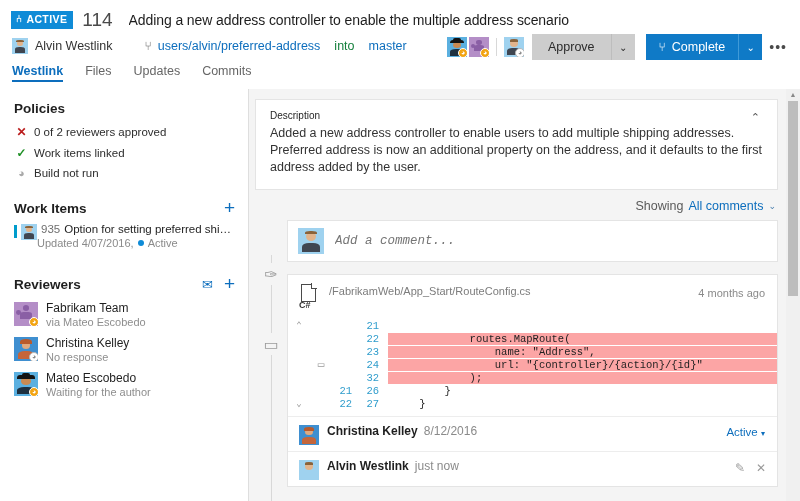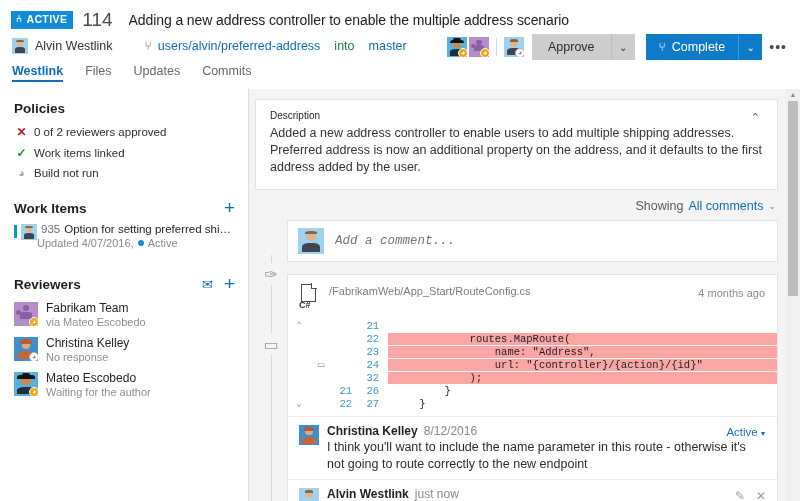--- a/index.html
+++ b/index.html
@@ -533,21 +533,20 @@
               <span class="av sz20 av-christina">
                 <span class="av-bg"></span>
                   <span class="av-head"></span>
                   <span class="av-body"></span>
               </span>
               <div class="cmt-col">
                 <div class="cmt-meta">
                   <span class="cmt-author">Christina Kelley</span>
                   <span class="cmt-time">8/12/2016</span>
                 </div>
-                <div class="cmt-text">I think you'll want to include the name parameter in this route - otherwise it's not going to route correctly to the new endpoint</div>
               </div>
             </div>
           </div>
 
           <div class="cmt-block">
             <span class="cmt-tools">
               <span>✎</span>
               <span>✕</span>
             </span>
             <div class="cmt-row">

